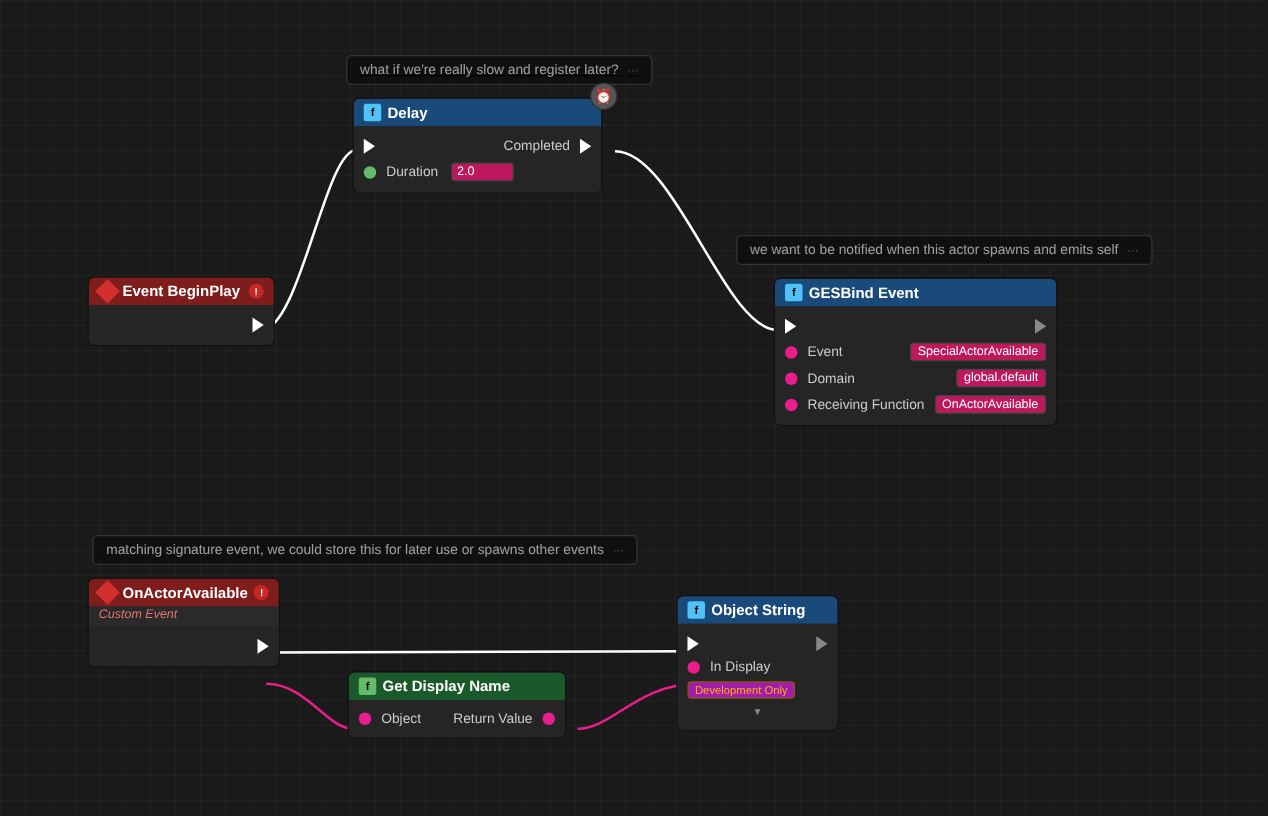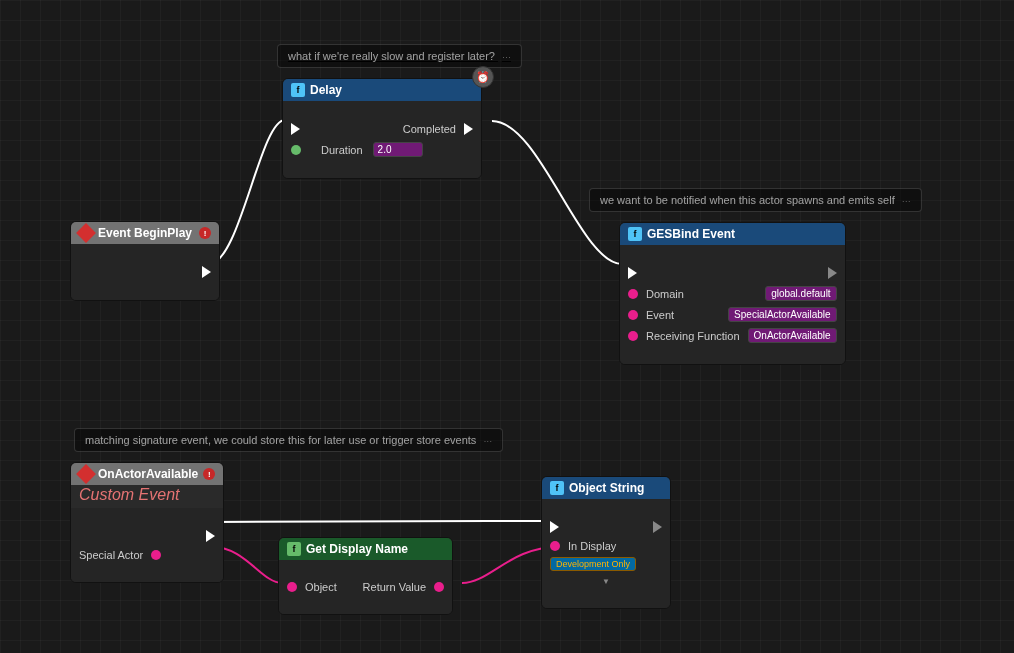--- a/index.html
+++ b/index.html
@@ -53,21 +53,21 @@
       padding: 4px 8px;
       display: flex;
       align-items: center;
       gap: 5px;
       font-size: 12px;
       font-weight: bold;
       color: #fff;
     }
 
     .node-header-blue { background: #1a4a7a; }
-    .node-header-red { background: #737373; }
+    .node-header-red { background: #7f1d1d; }
 
     .node-header .f-icon {
       width: 14px; height: 14px;
       background: #4fc3f7;
       border-radius: 2px;
       display: flex; align-items: center; justify-content: center;
       font-size: 9px; color: #000; font-weight: bold;
       flex-shrink: 0;
     }
 
@@ -76,21 +76,21 @@
     }
 
     .node-header .event-diamond {
       width: 14px; height: 14px;
       background: #d32f2f;
       transform: rotate(45deg);
       flex-shrink: 0;
     }
 
     .node-body {
-      padding: 18px 0;
+      padding: 6px 0;
       background: #252525;
     }
 
     .node-row {
       display: flex;
       align-items: center;
       padding: 3px 8px;
       font-size: 11px;
       color: #ccc;
       gap: 4px;
@@ -118,21 +118,21 @@
       border-top: 6px solid transparent;
       border-bottom: 6px solid transparent;
       border-left: 9px solid #888;
       border-radius: 0;
       background: none;
     }
     .pin-green { background: #66bb6a; }
     .pin-pink { background: #e91e8c; }
 
     .input-field {
-      background: #701a75;
+      background: #be185d;
       border: 1px solid #444;
       border-radius: 3px;
       color: #fff;
       font-size: 10px;
       padding: 1px 4px;
       min-width: 50px;
     }
 
     
     .delay-node { left: 282px; top: 78px; }
@@ -170,36 +170,36 @@
       border: 1px solid #333;
     }
 
     .node-wrapper {
       position: relative;
       display: inline-block;
     }
 
     .custom-event-label {
       color: #e57373;
-      font-size: 16px;
+      font-size: 10px;
       font-style: italic;
       padding: 1px 8px 4px;
     }
 
     .error-icon {
       width: 12px; height: 12px;
       background: #c62828;
       border-radius: 50%;
       display: flex; align-items: center; justify-content: center;
       font-size: 8px; color: #fff;
       font-weight: bold;
     }
 
     .dev-only-badge {
-      background: #0369a1;
+      background: #a21caf;
       border: 1px solid #8a5a00;
       border-radius: 3px;
       padding: 1px 5px;
       font-size: 9px;
       color: #ffb300;
       text-align: center;
     }
 
     .dropdown-arrow {
       color: #888;
@@ -241,21 +241,21 @@
 
         <div class="node-row exec-row">
           <div class="pin pin-exec"></div>
           <span style="flex:1"></span>
           <span style="margin-right:4px;">Completed</span>
           <div class="pin pin-exec"></div>
         </div>
 
         <div class="node-row">
           <div class="pin pin-green"></div>
-          <span style="margin-left:16px;">Duration</span>
+          <span style="margin-left:4px;">Duration</span>
           <input class="input-field" style="margin-left: 6px; width: 40px;" value="2.0">
         </div>
       </div>
     </div>
     <div class="clock-icon">⏰</div>
   </div>
 </div>
 
 <div class="node event-beginplay">
   <div class="node-box" style="min-width:150px;">
@@ -287,64 +287,60 @@
       <span>GESBind Event</span>
     </div>
     <div class="node-body">
       <div class="node-row exec-row">
         <div class="pin pin-exec"></div>
         <span style="flex:1"></span>
         <div class="pin pin-exec-outline"></div>
       </div>
       <div class="node-row">
         <div class="pin pin-pink"></div>
+        <span style="margin-left:4px;">Event</span>
+        <span style="flex:1"></span>
+        <span class="input-field" style="display:inline-block;padding:1px 5px;">SpecialActorAvailable</span>
+      </div>
+      <div class="node-row">
+        <div class="pin pin-pink"></div>
         <span style="margin-left:4px;">Domain</span>
         <span style="flex:1"></span>
         <span class="input-field" style="display:inline-block;padding:1px 5px;">global.default</span>
-      </div>
-      <div class="node-row">
-        <div class="pin pin-pink"></div>
-        <span style="margin-left:4px;">Event</span>
-        <span style="flex:1"></span>
-        <span class="input-field" style="display:inline-block;padding:1px 5px;">SpecialActorAvailable</span>
       </div>
       <div class="node-row">
         <div class="pin pin-pink"></div>
         <span style="margin-left:4px;">Receiving Function</span>
         <span style="flex:1"></span>
         <span class="input-field" style="display:inline-block;padding:1px 5px;">OnActorAvailable</span>
       </div>
     </div>
   </div>
 </div>
 
 <div class="node comment-3">
   <div class="node-comment">
-    <span>matching signature event, we could store this for later use or trigger store events</span>
+    <span>matching signature event, we could store this for later use or spawns other events</span>
     <span style="color:#666; font-size:9px; margin-left:4px">···</span>
   </div>
 </div>
 
 <div class="node onactor-node">
   <div class="node-box" style="min-width:150px;">
     <div class="node-header node-header-red">
       <div class="event-diamond"></div>
       <span>OnActorAvailable</span>
       <div class="error-icon" style="margin-left:auto;">!</div>
     </div>
     <div class="custom-event-label">Custom Event</div>
     <div class="node-body">
       <div class="node-row exec-row">
         <span style="flex:1"></span>
         <div class="pin pin-exec"></div>
       </div>
-      <div class="node-row">
-        <span>Special Actor</span>
-        <div class="pin pin-pink" style="margin-left:4px;"></div>
-      </div>
     </div>
   </div>
 </div>
 
 <div class="node getdisplay-node">
   <div class="node-box" style="min-width:175px;">
     <div class="node-header" style="background:#1a5a2a;">
       <div class="f-icon f-icon-green">f</div>
       <span>Get Display Name</span>
     </div>

